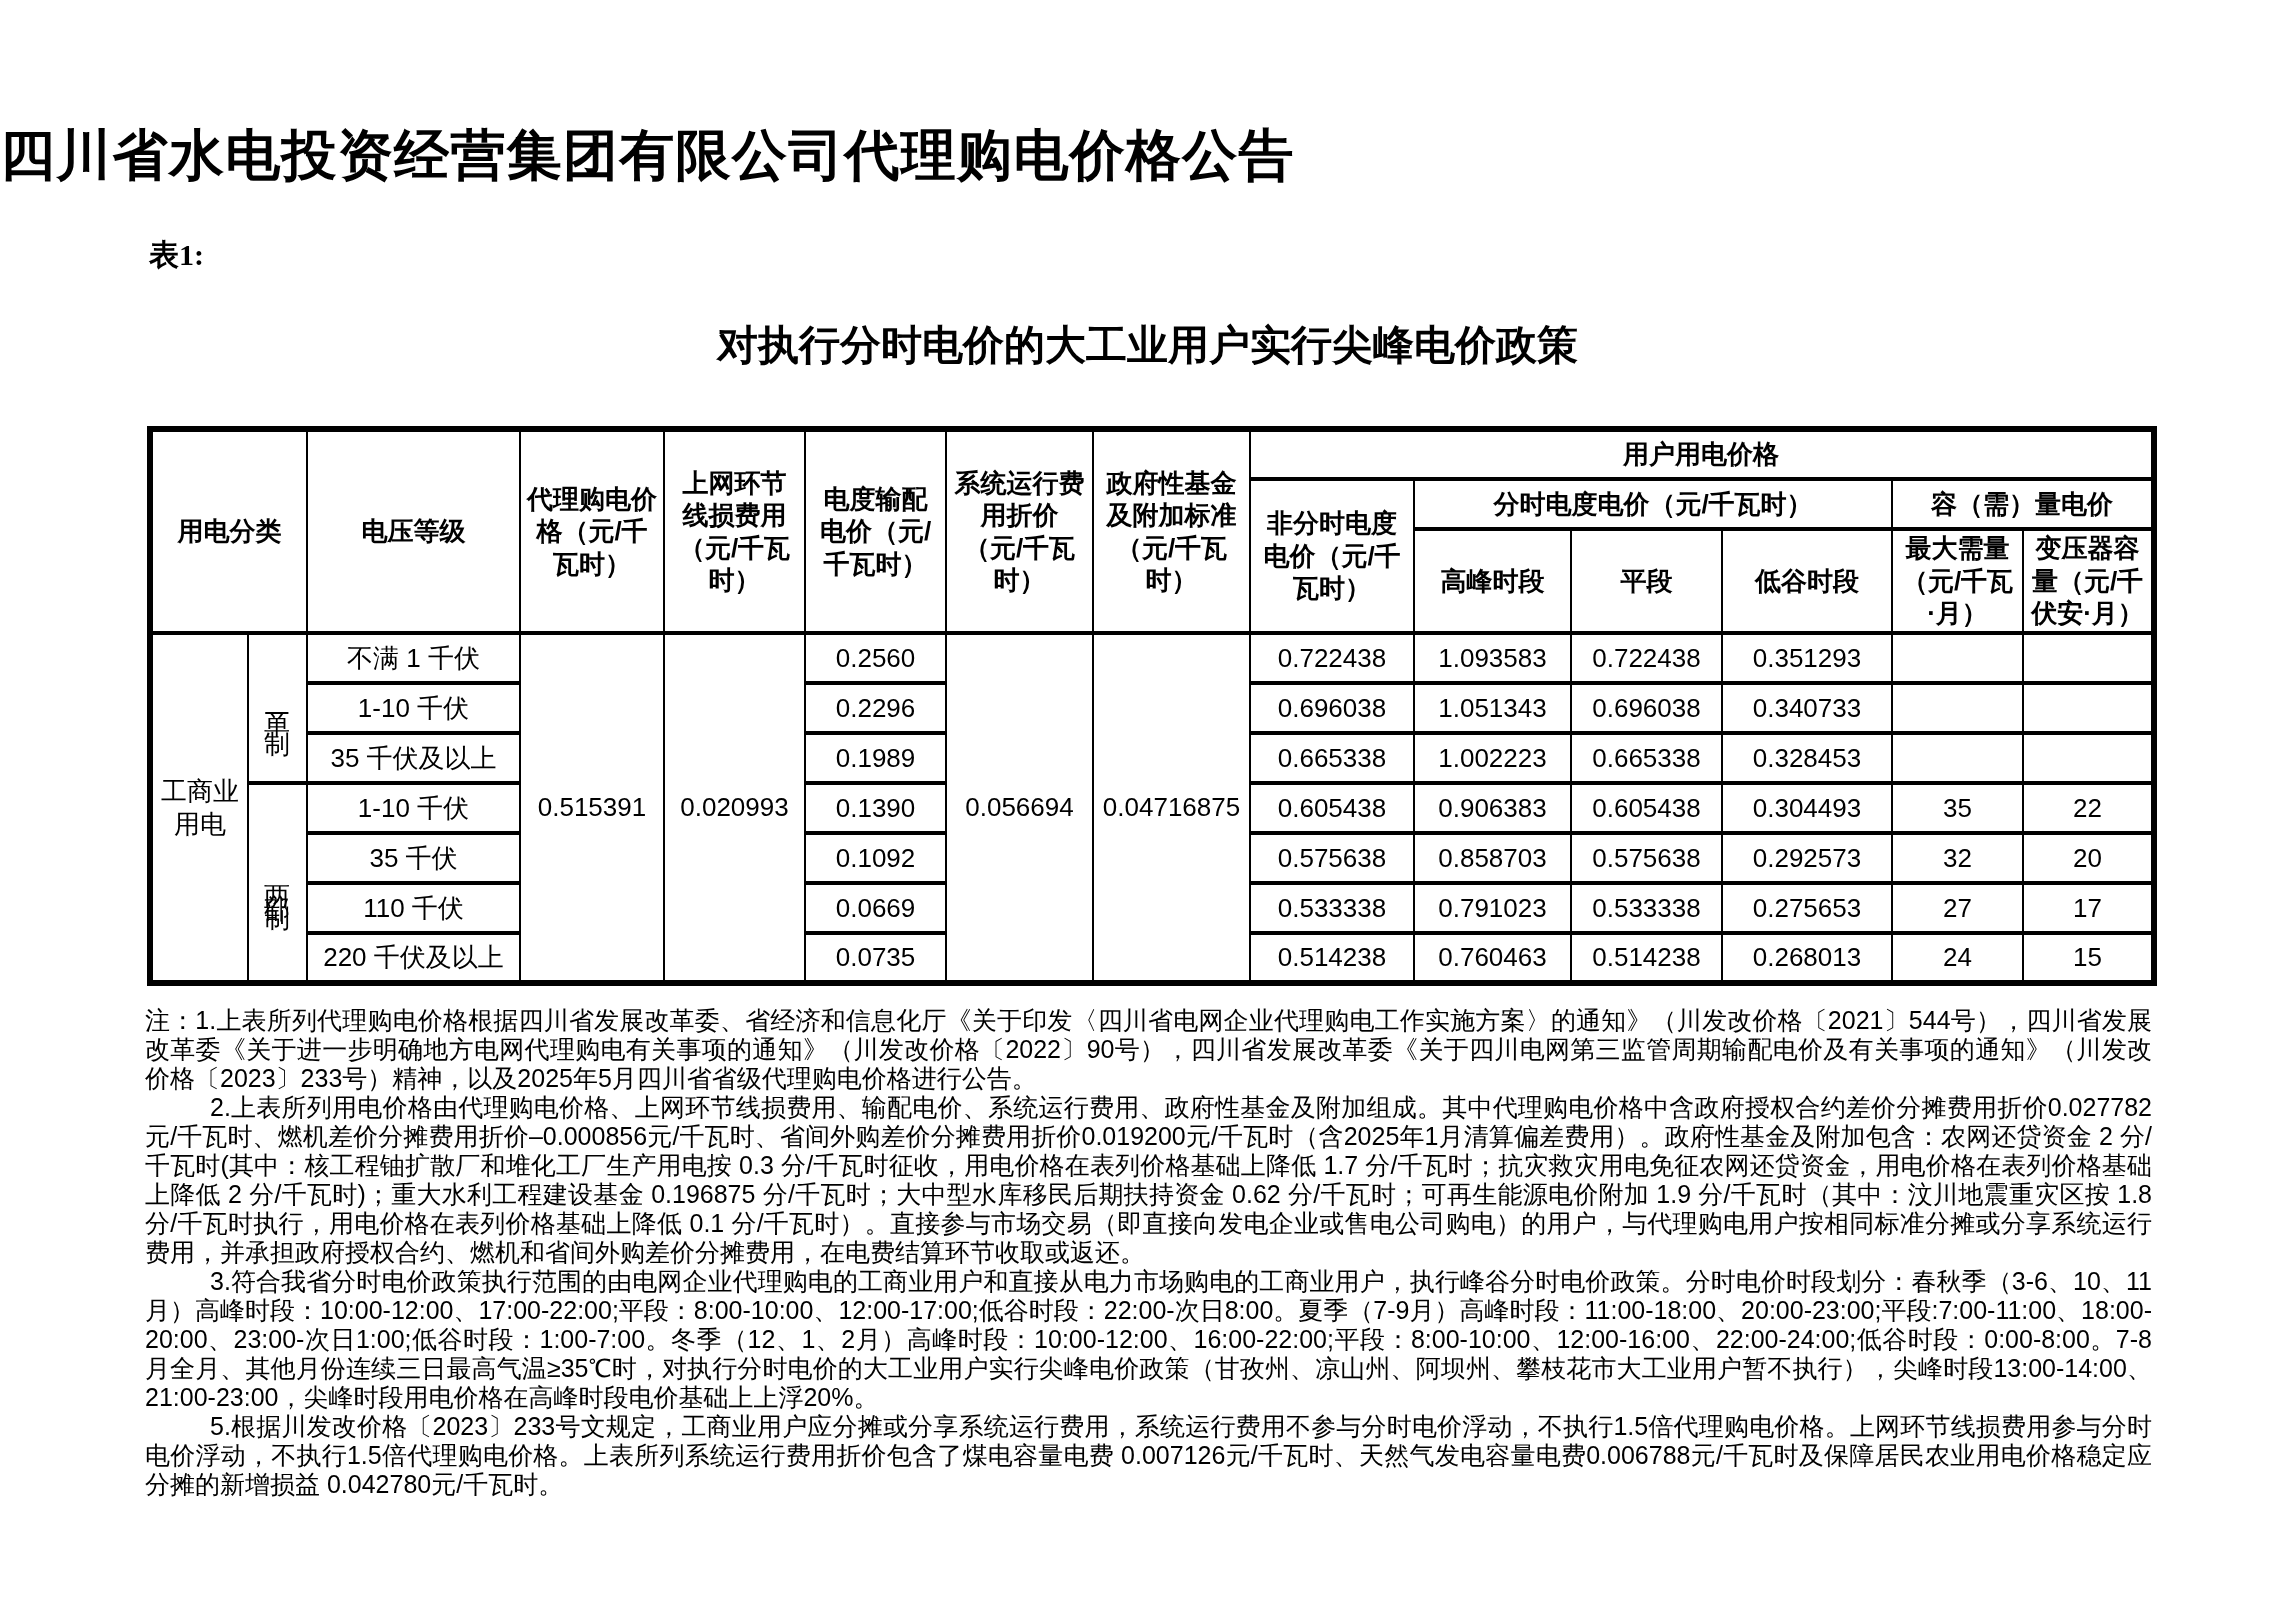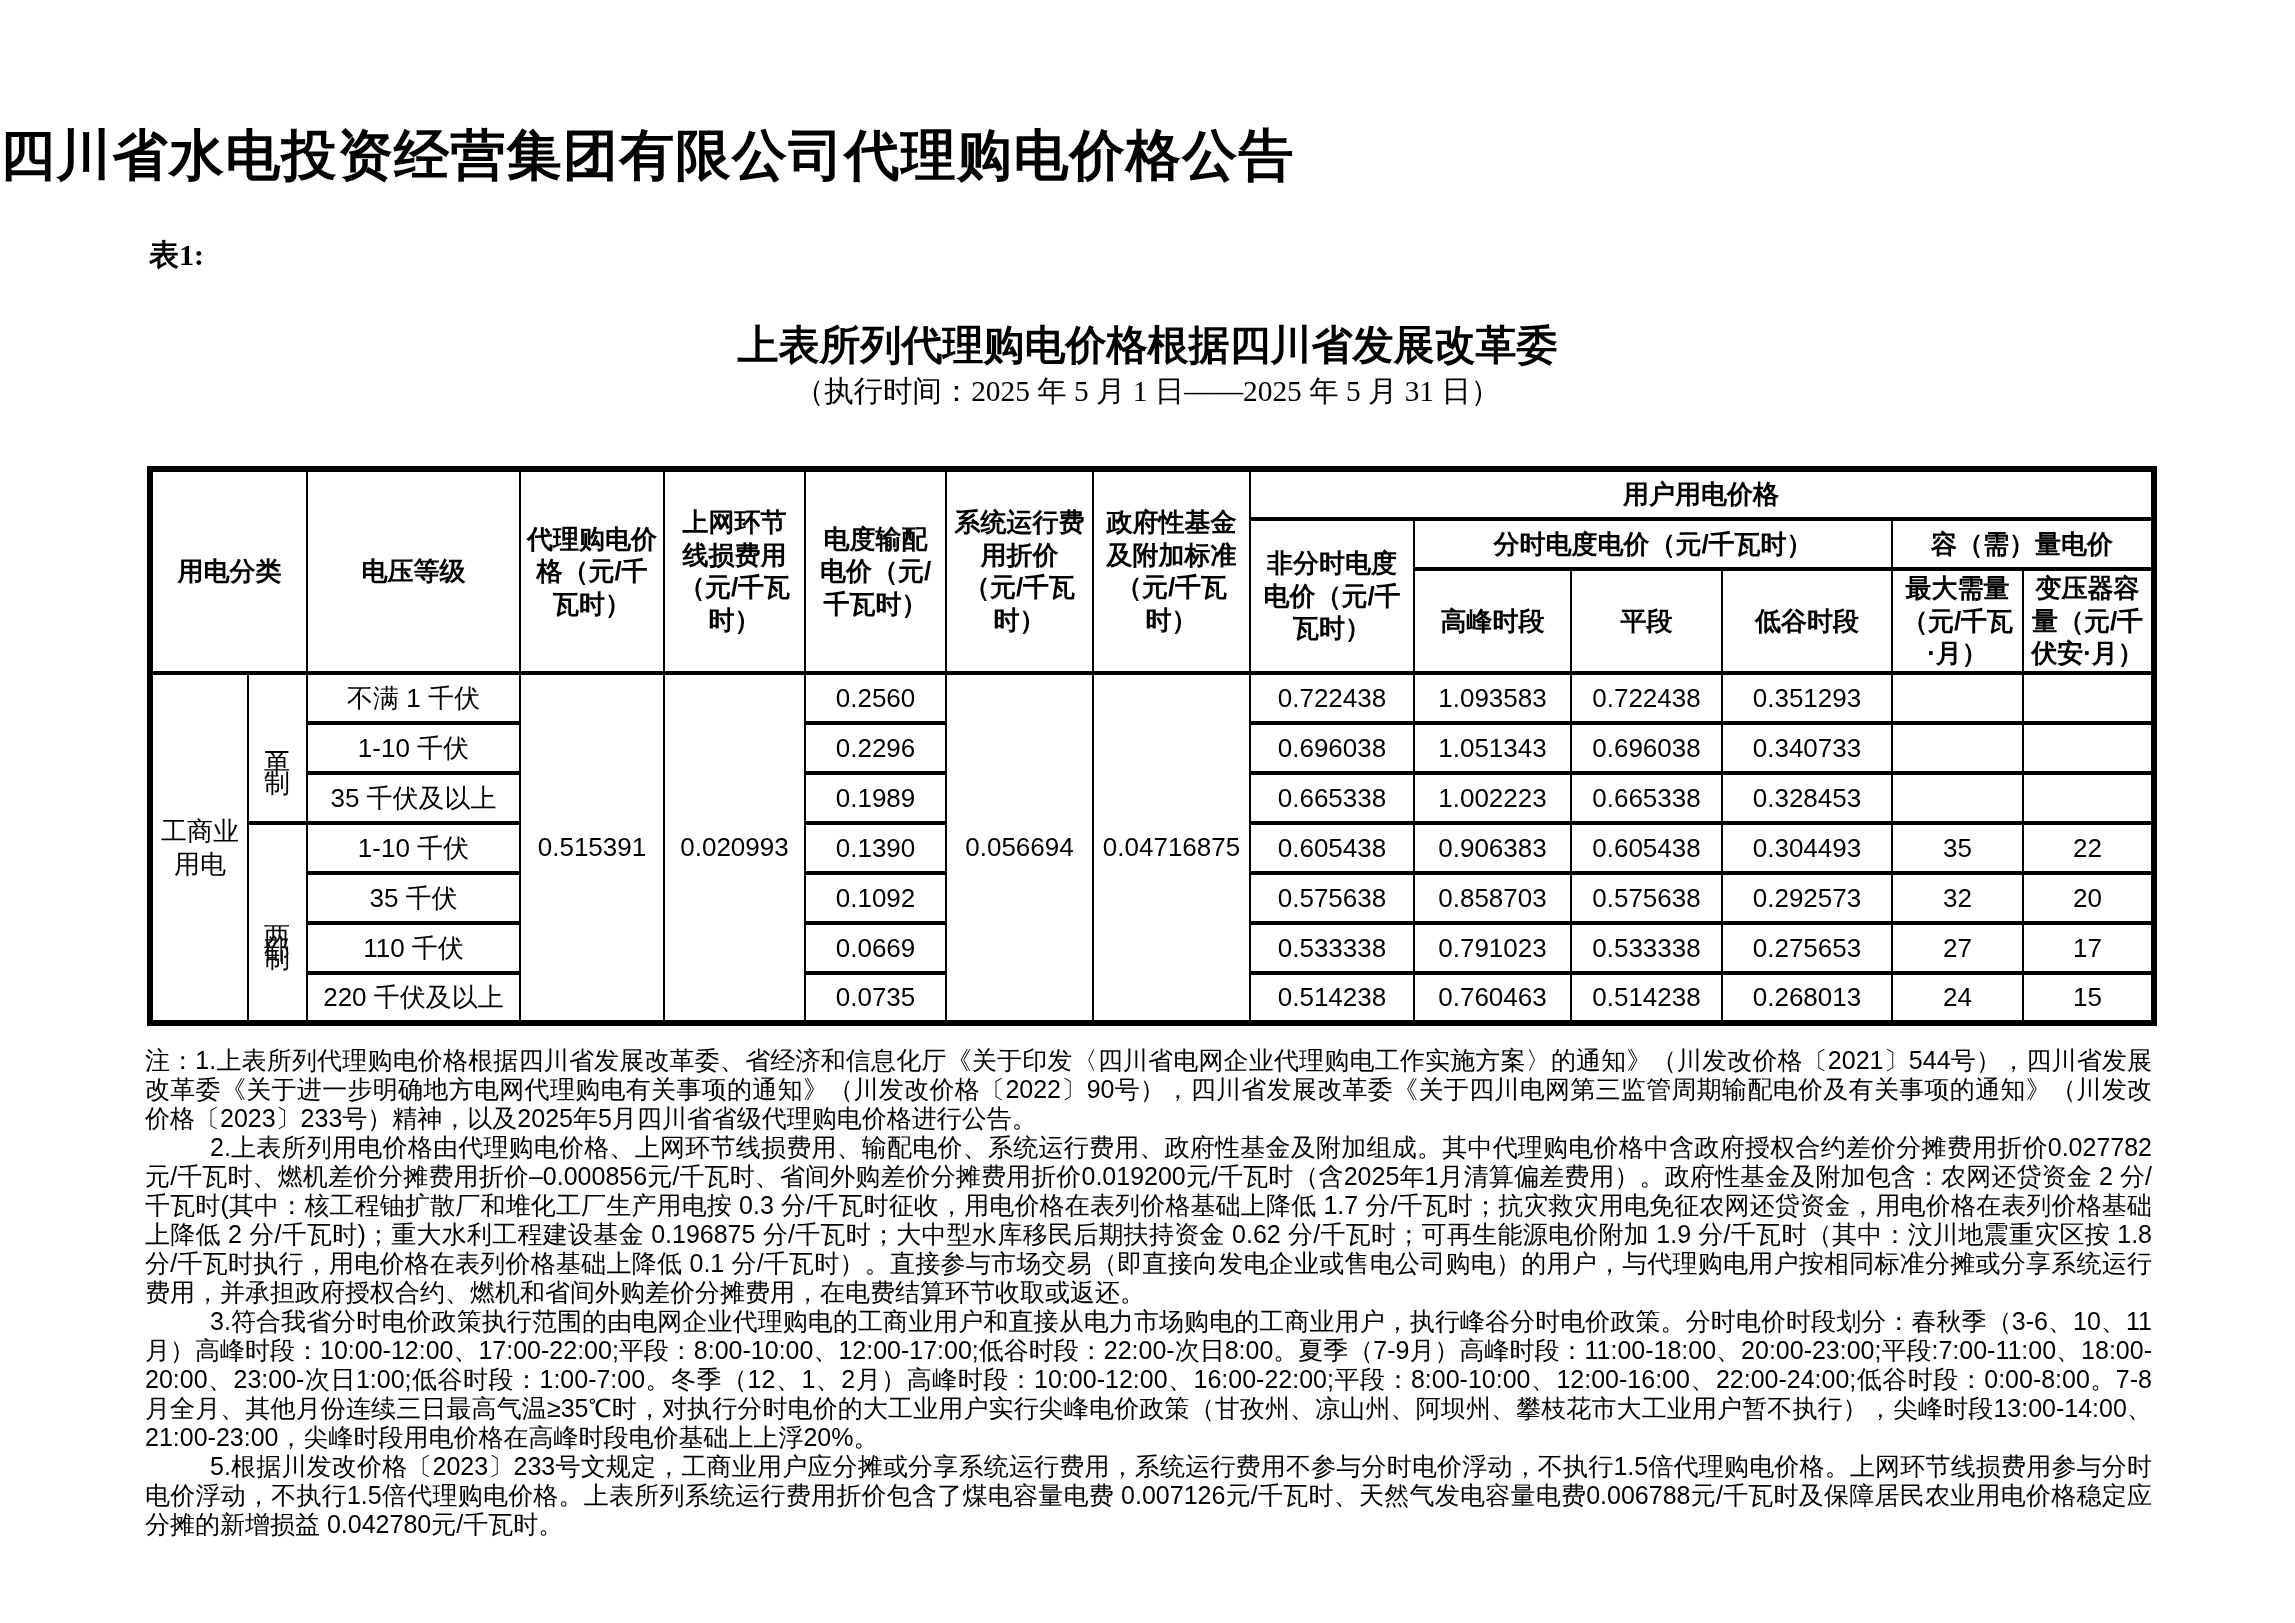--- a/index.html
+++ b/index.html
@@ -87,22 +87,21 @@
 </style>
 </head>
 <body>
 
 <div class="page">
 
   <div class="main-title">四川省水电投资经营集团有限公司代理购电价格公告</div>
 
   <div class="table-label">表1:</div>
 
-  <div class="table-title">上表所列代理购电价格根据四川省发展改革委</div>
-  <div class="table-subtitle">（执行时间：2025 年 5 月 1 日——2025 年 5 月 31 日）</div>
+  <div class="table-title">对执行分时电价的大工业用户实行尖峰电价政策</div>
 
   <table class="price-table">
     <colgroup>
       <col style="width:98px">
         <col style="width:59px">
         <col style="width:213px">
         <col style="width:144px">
       <col style="width:141px">
         <col style="width:141px">
         <col style="width:147px">

